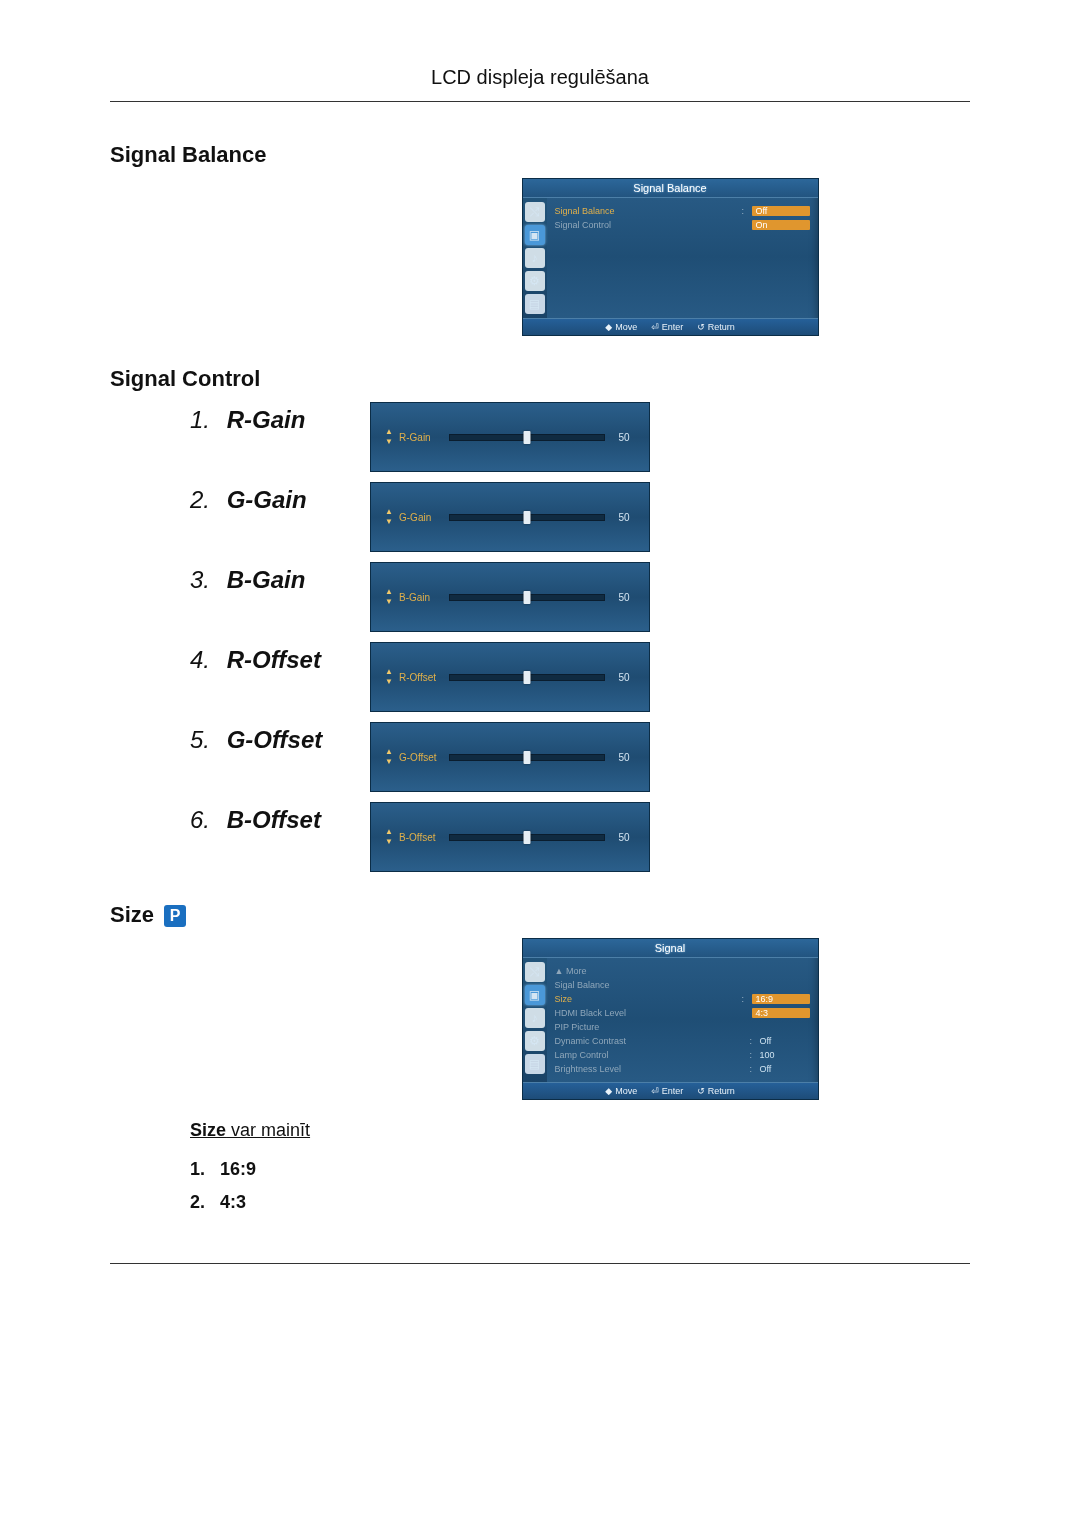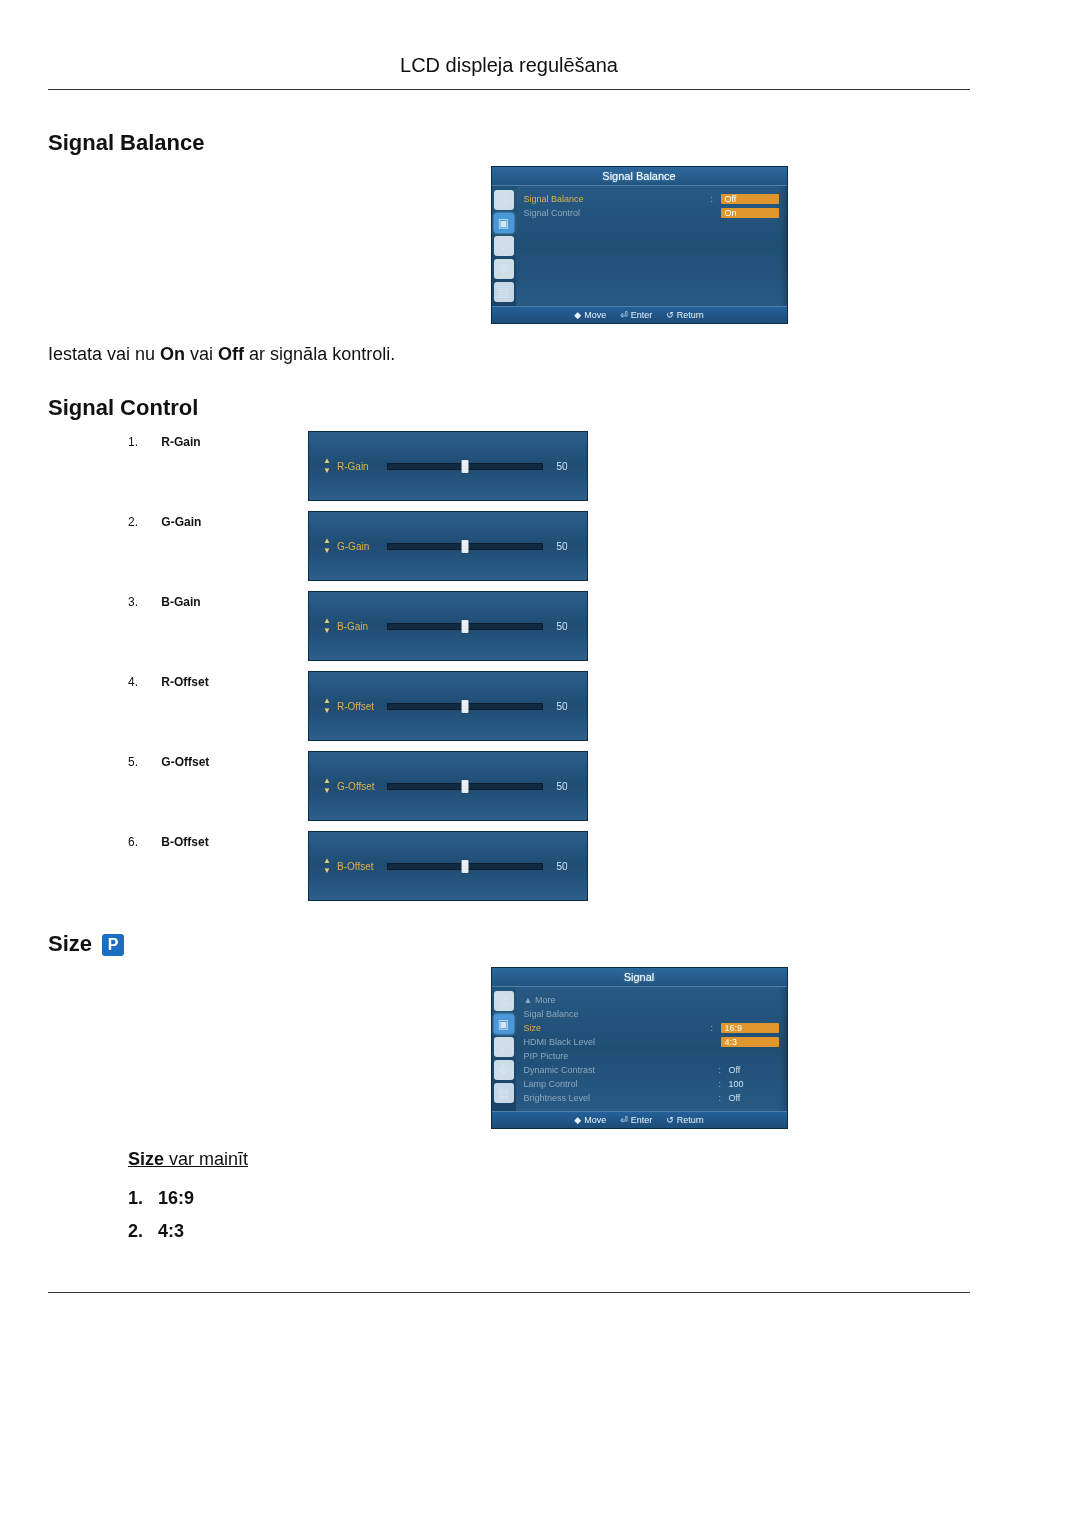--- a/index.html
+++ b/index.html
@@ -3,22 +3,22 @@
 <meta charset="utf-8">
 <style>
   body {
     margin: 0;
     font-family: Arial, Helvetica, sans-serif;
     color: #111;
     background: #fff;
   }
   .page {
     width: 1080px;
-    margin: 4px auto;
-    padding: 50px 110px 60px 48px;
+    margin: 16px auto;
+    padding: 50px 110px 60px 110px;
     box-sizing: border-box;
   }
   .header-title {
     text-align: center;
     font-size: 20px;
     padding-bottom: 12px;
     border-bottom: 1px solid #333;
     margin-bottom: 40px;
   }
   h2.section {
@@ -47,22 +47,23 @@
     font-size: 18px;
     margin: 20px 0 30px 0;
   }
   .signal-row {
     display: flex;
     align-items: flex-start;
     margin-bottom: 10px;
   }
   .signal-label {
     width: 180px;
-    font-size: 12px;
+    font-size: 24px;
     padding-top: 4px;
+    font-style: italic;
   }
   .signal-label .num {
     display: inline-block;
     width: 30px;
   }
   .signal-label .name {
     font-weight: bold;
   }
   
   .osd {
@@ -279,23 +280,20 @@
             <span>Enter</span>
           </div>
         <div class="f-item">
             <span class="f-ico">↺</span>
             <span>Return</span>
           </div>
       </div>
     </div>
   </div>
 
-  <div class="indent desc">
-    <span>Iestata vai nu </span><b>On</b><span> vai </span><b>Off</b><span> ar signāla kontroli.</span>
-  </div>
 
   <h2 class="section">Signal Control</h2>
 
   <div class="indent">
 
     <div class="signal-row">
       <div class="signal-label">
         <span class="num">1.</span>
         <span class="name">R-Gain</span>
       </div>

